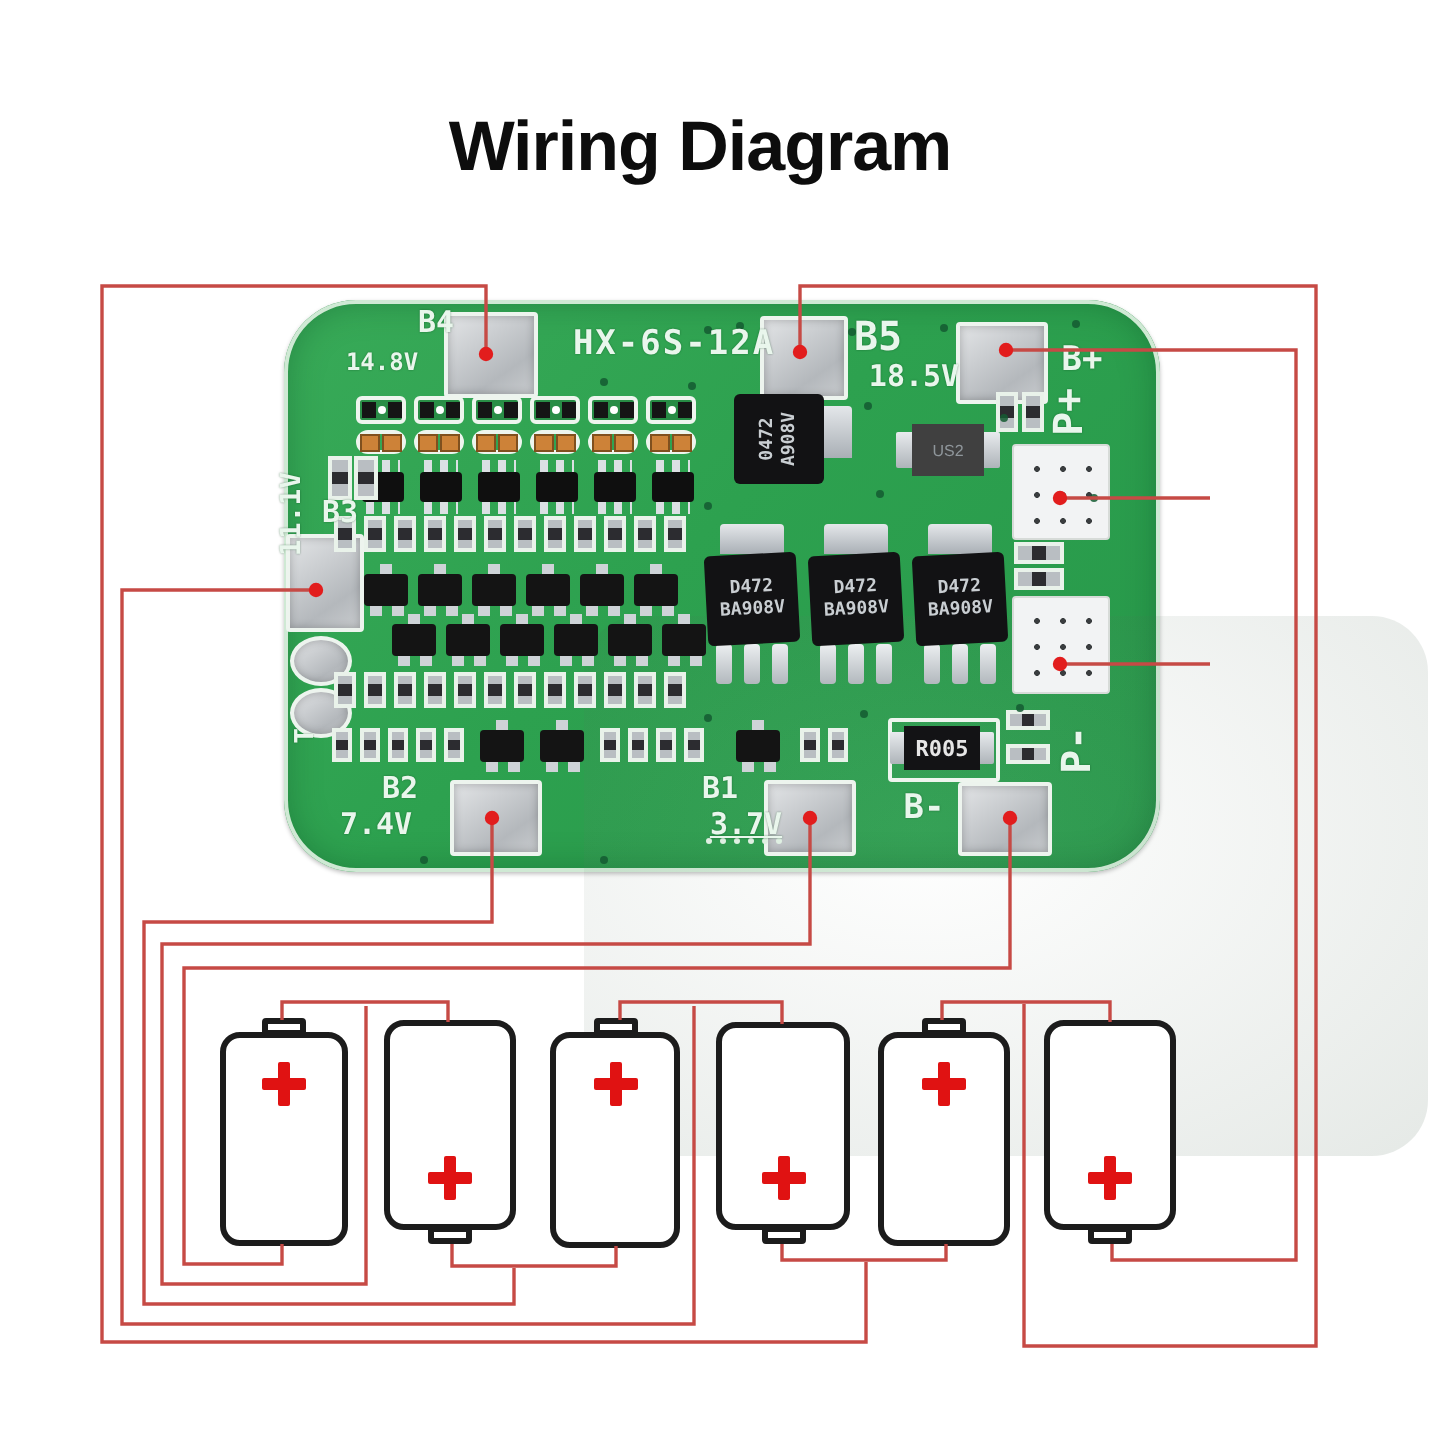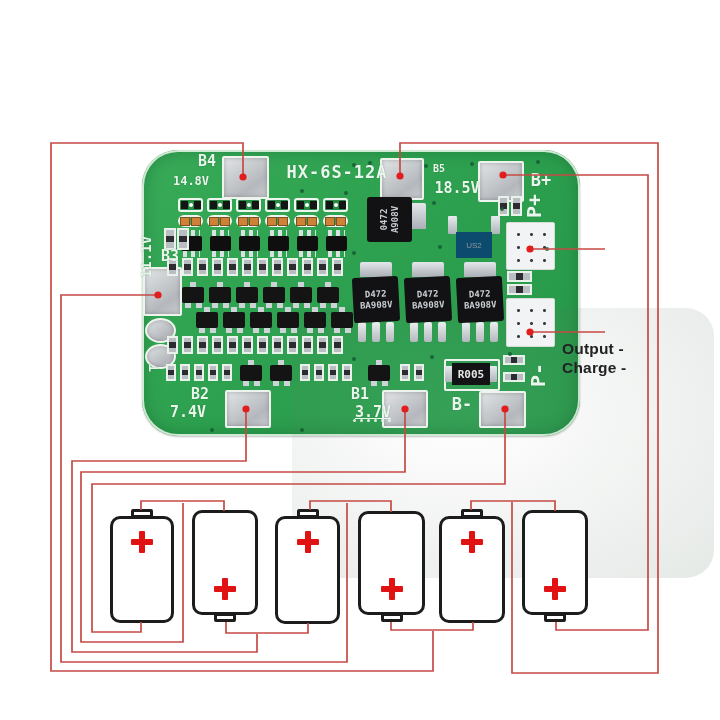--- a/index.html
+++ b/index.html
@@ -44,38 +44,39 @@
   .sdot{position:absolute;width:3px;height:3px;border-radius:50%;background:#dff0e2;}
   .mos{position:absolute;background:#121214;border-radius:3px;color:#c9ced2;
        font-family:"DejaVu Sans Mono",monospace;font-weight:bold;display:flex;flex-direction:column;
        align-items:center;justify-content:center;transform:rotate(-3deg);line-height:11px;}
   .mtab{position:absolute;background:linear-gradient(#e4e7ea,#a9afb5);border-radius:2px 2px 0 0;}
   .mleg{position:absolute;background:linear-gradient(#eceff1,#b2b8bd);border-radius:2px;}
   .shuntbox{position:absolute;border:2px solid #eef5ee;border-radius:2px;}
   .shunt{position:absolute;background:#131315;color:#e6e6e6;font-family:"DejaVu Sans Mono",monospace;
          display:flex;align-items:center;justify-content:center;font-size:11px;font-weight:bold;}
   .cap{position:absolute;background:linear-gradient(#e8ebee,#aeb4b9);border-radius:1px;}
-  .diode{position:absolute;background:#0c4a6e;color:#8f969b;font-size:8px;font-family:Liberation Sans, sans-serif;
-         display:flex;align-items:center;justify-content:center;margin-top:20px;}
+  .diode{position:absolute;background:#404040;color:#8f969b;font-size:8px;font-family:Liberation Sans, sans-serif;
+         display:flex;align-items:center;justify-content:center;}
   
   .bat{position:absolute;background:#fff;border:3px solid #1c1c1c;border-radius:10px;box-sizing:border-box;}
   .tab{position:absolute;width:22px;height:9px;background:#fff;border:3px solid #1c1c1c;border-radius:2px;
        left:50%;transform:translateX(-50%);box-sizing:border-box;}
   .plus{position:absolute;left:50%;width:22px;height:22px;transform:translateX(-50%);}
   .plus i{position:absolute;left:0;top:8px;width:22px;height:6px;background:#e01212;border-radius:1px;}
   .plus u{position:absolute;left:8px;top:0;width:6px;height:22px;background:#e01212;border-radius:1px;}
   
   .note{position:absolute;font-size:15.5px;font-weight:bold;line-height:19px;letter-spacing:.2px;}
   #svg-wires{position:absolute;left:0;top:0;z-index:30;pointer-events:none;}
   #batteries{position:absolute;left:0;top:0;z-index:20;}
 </style>
 </head>
 <body>
 
 <div id="stage">
+  <div id="title">Wiring Diagram</div>
 
   <div id="pcb">
       <div id="pcb-inner"></div>
     </div>
   <div id="pcb-layer" class="abs" style="left:0;top:0;z-index:10;">
       <div class="pad" style="left: 222px; top: 156px; width: 43px; height: 39px;"></div>
       <div class="pad" style="left: 380px; top: 158px; width: 40px; height: 38px;"></div>
       <div class="pad" style="left: 478px; top: 161px; width: 42px; height: 37px;"></div>
       <div class="pad" style="left: 143px; top: 267px; width: 35px; height: 45px;"></div>
       <div class="pad" style="left: 225px; top: 390px; width: 42px; height: 34px;"></div>
@@ -260,23 +261,23 @@
       <div class="diode" style="left: 456px; top: 212px; width: 36px; height: 26px;">
         <span>US2</span>
       </div>
       <div class="shuntbox" style="left: 444px; top: 359px; width: 52px; height: 28px;"></div>
       <div class="cap" style="left: 445px; top: 366px; width: 8px; height: 16px;"></div>
       <div class="cap" style="left: 489px; top: 366px; width: 8px; height: 16px;"></div>
       <div class="shunt" style="left: 452px; top: 363px; width: 38px; height: 22px;">
         <span>R005</span>
       </div>
       <div class="silk" style="left: 337px; top: 172px; font-size: 17px; letter-spacing: 1px; transform: translate(-50%, -50%);">HX-6S-12A</div>
-      <div class="silk" style="left: 207px; top: 161px; font-size: 15px; transform: translate(-50%, -50%);">B4</div>
+      <div class="silk" style="left: 218px; top: 161px; font-size: 15px; transform: translate(-50%, -50%);">B4</div>
       <div class="silk" style="left: 191px; top: 181px; font-size: 12px; transform: translate(-50%, -50%);">14.8V</div>
-      <div class="silk" style="left: 439px; top: 168px; font-size: 10px; transform: translate(-50%, -50%);">B5</div>
+      <div class="silk" style="left: 439px; top: 168px; font-size: 20px; transform: translate(-50%, -50%);">B5</div>
       <div class="silk" style="left: 457px; top: 188px; font-size: 15px; transform: translate(-50%, -50%);">18.5V</div>
       <div class="silk" style="left: 541px; top: 180px; font-size: 17px; transform: translate(-50%, -50%);">B+</div>
       <div class="silk" style="left: 534px; top: 206px; font-size: 20px; transform: translate(-50%, -50%) rotate(-90deg);">P+</div>
       <div class="silk" style="left: 146px; top: 257px; font-size: 14px; transform: translate(-50%, -50%) rotate(-90deg);">11.1V</div>
       <div class="silk" style="left: 170px; top: 256px; font-size: 15px; transform: translate(-50%, -50%);">B3</div>
       <div class="silk" style="left: 153px; top: 368px; font-size: 13px; transform: translate(-50%, -50%) rotate(-90deg);">T</div>
       <div class="silk" style="left: 200px; top: 394px; font-size: 15px; transform: translate(-50%, -50%);">B2</div>
       <div class="silk" style="left: 188px; top: 412px; font-size: 15px; transform: translate(-50%, -50%);">7.4V</div>
       <div class="silk" style="left: 360px; top: 394px; font-size: 15px; transform: translate(-50%, -50%);">B1</div>
       <div class="silk" style="left: 373px; top: 412px; font-size: 15px; transform: translate(-50%, -50%); text-decoration: underline;">3.7V</div>
@@ -348,17 +349,13 @@
       <circle cx="400" cy="176" r="3.6" fill="#e21d1d"></circle>
       <circle cx="503" cy="175" r="3.6" fill="#e21d1d"></circle>
       <circle cx="158" cy="295" r="3.6" fill="#e21d1d"></circle>
       <circle cx="246" cy="409" r="3.6" fill="#e21d1d"></circle>
       <circle cx="405" cy="409" r="3.6" fill="#e21d1d"></circle>
       <circle cx="505" cy="409" r="3.6" fill="#e21d1d"></circle>
       <circle cx="530" cy="249" r="3.6" fill="#e21d1d"></circle>
       <circle cx="530" cy="332" r="3.6" fill="#e21d1d"></circle>
     </svg>
 
-  <div class="note" style="left:562px;top:339px;color:#222;z-index:40;">
-    <div>Output -</div>
-    <div>Charge -</div>
-  </div>
 </div>
 
 </body></html>

